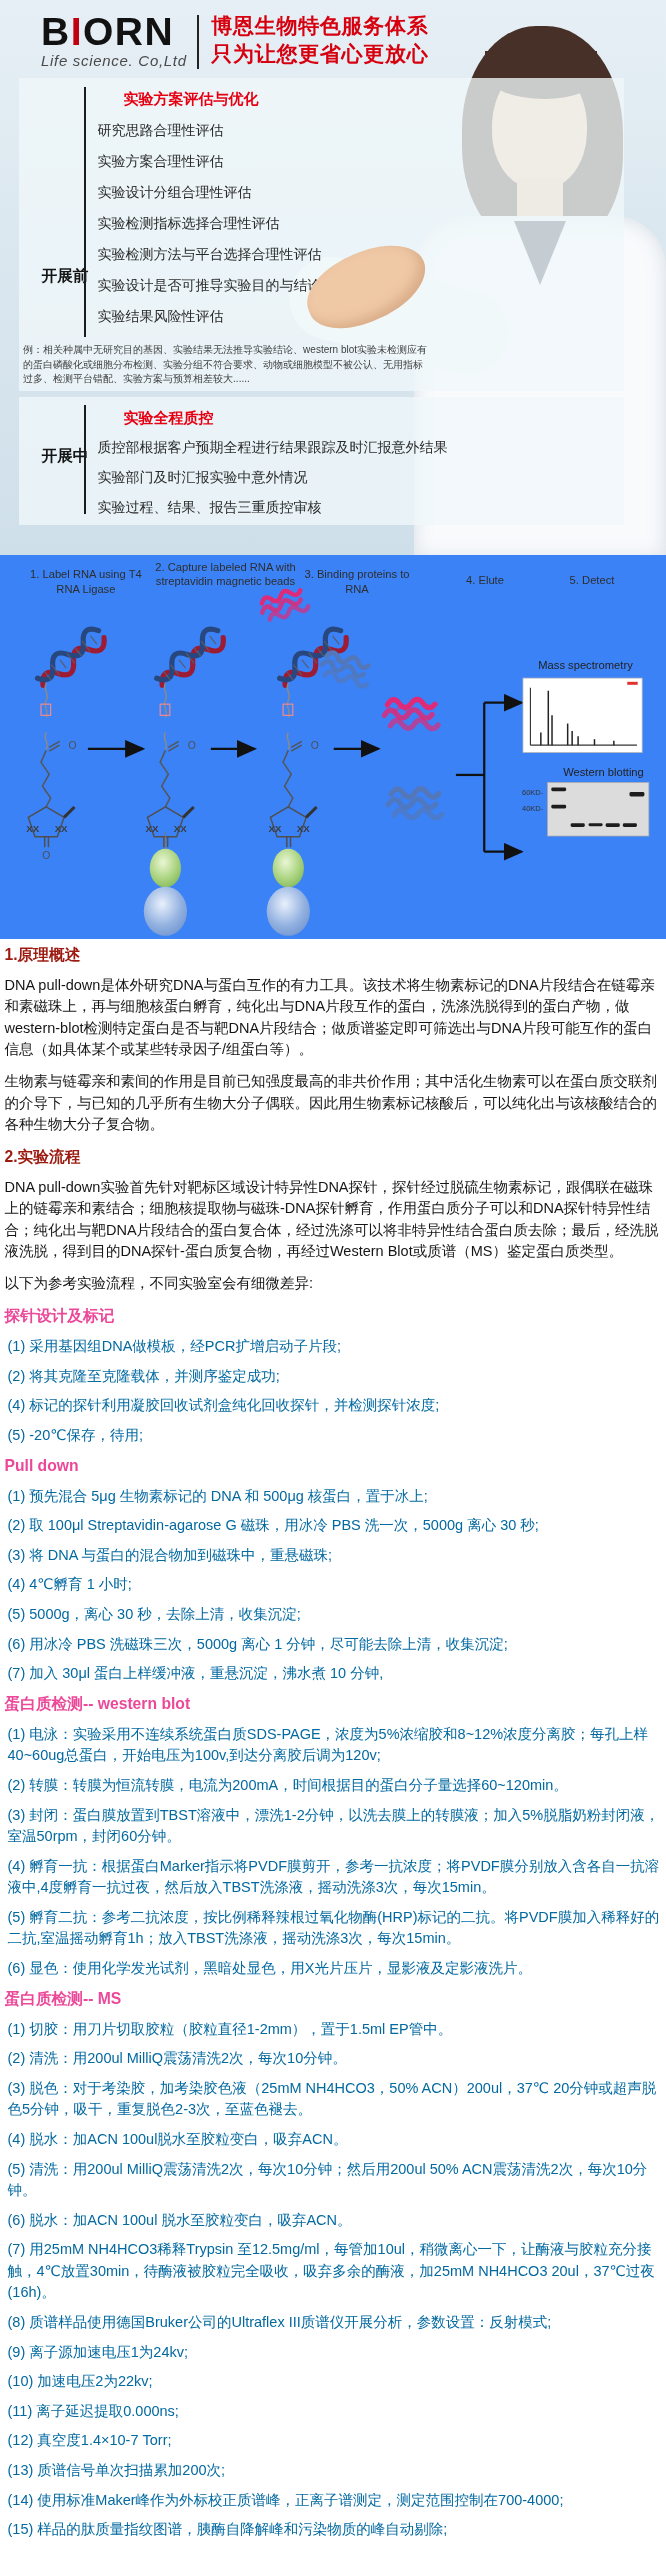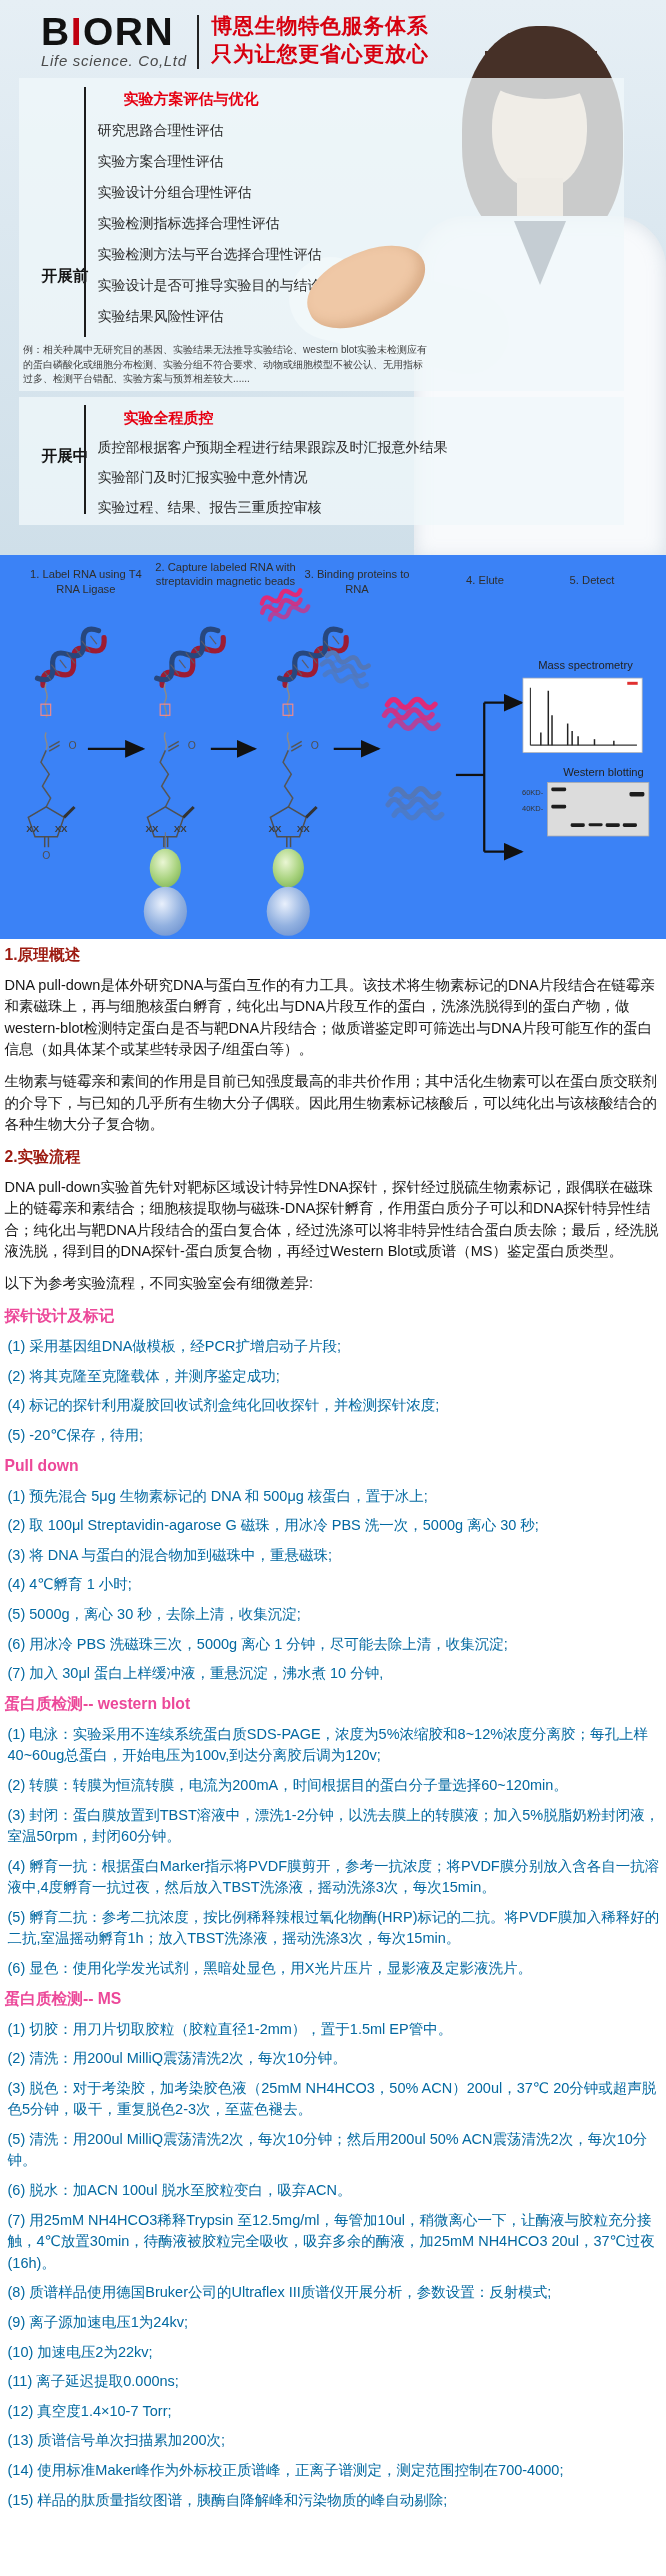--- a/index.html
+++ b/index.html
@@ -316,20 +316,21 @@
       <div class="li">(4) 孵育一抗：根据蛋白Marker指示将PVDF膜剪开，参考一抗浓度；将PVDF膜分别放入含各自一抗溶液中,4度孵育一抗过夜，然后放入TBST洗涤液，摇动洗涤3次，每次15min。</div>
       <div class="li">(5) 孵育二抗：参考二抗浓度，按比例稀释辣根过氧化物酶(HRP)标记的二抗。将PVDF膜加入稀释好的二抗,室温摇动孵育1h；放入TBST洗涤液，摇动洗涤3次，每次15min。</div>
       <div class="li">(6) 显色：使用化学发光试剂，黑暗处显色，用X光片压片，显影液及定影液洗片。</div>
     </div>
 
   <div class="sec-head bright">蛋白质检测-- MS</div>
   <div>
       <div class="li">(1) 切胶：用刀片切取胶粒（胶粒直径1-2mm），置于1.5ml EP管中。</div>
       <div class="li">(2) 清洗：用200ul MilliQ震荡清洗2次，每次10分钟。</div>
       <div class="li">(3) 脱色：对于考染胶，加考染胶色液（25mM NH4HCO3，50% ACN）200ul，37℃ 20分钟或超声脱色5分钟，吸干，重复脱色2-3次，至蓝色褪去。</div>
+      <div class="li">(4) 脱水：加ACN 100ul脱水至胶粒变白，吸弃ACN。</div>
       <div class="li">(5) 清洗：用200ul MilliQ震荡清洗2次，每次10分钟；然后用200ul 50% ACN震荡清洗2次，每次10分钟。</div>
       <div class="li">(6) 脱水：加ACN 100ul 脱水至胶粒变白，吸弃ACN。</div>
       <div class="li">(7) 用25mM NH4HCO3稀释Trypsin 至12.5mg/ml，每管加10ul，稍微离心一下，让酶液与胶粒充分接触，4℃放置30min，待酶液被胶粒完全吸收，吸弃多余的酶液，加25mM NH4HCO3 20ul，37℃过夜(16h)。</div>
       <div class="li">(8) 质谱样品使用德国Bruker公司的Ultraflex III质谱仪开展分析，参数设置：反射模式;</div>
       <div class="li">(9) 离子源加速电压1为24kv;</div>
       <div class="li">(10) 加速电压2为22kv;</div>
       <div class="li">(11) 离子延迟提取0.000ns;</div>
       <div class="li">(12) 真空度1.4×10-7 Torr;</div>
       <div class="li">(13) 质谱信号单次扫描累加200次;</div>
       <div class="li">(14) 使用标准Maker峰作为外标校正质谱峰，正离子谱测定，测定范围控制在700-4000;</div>

